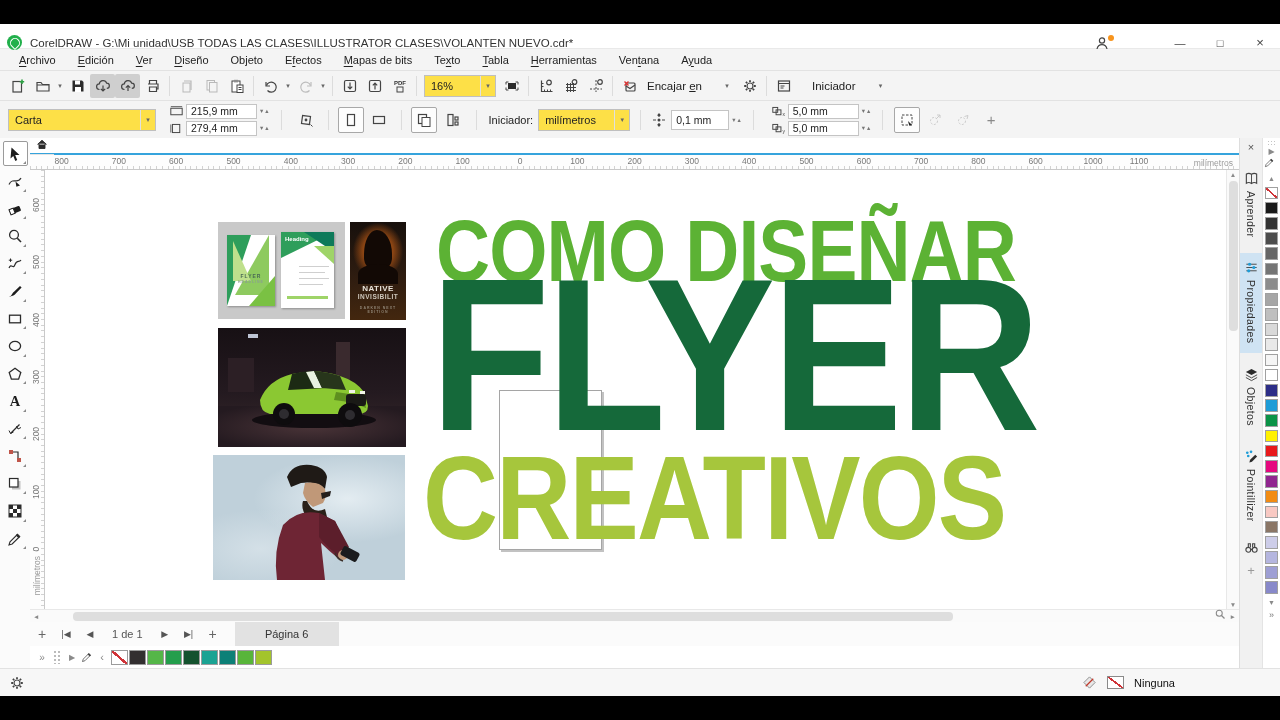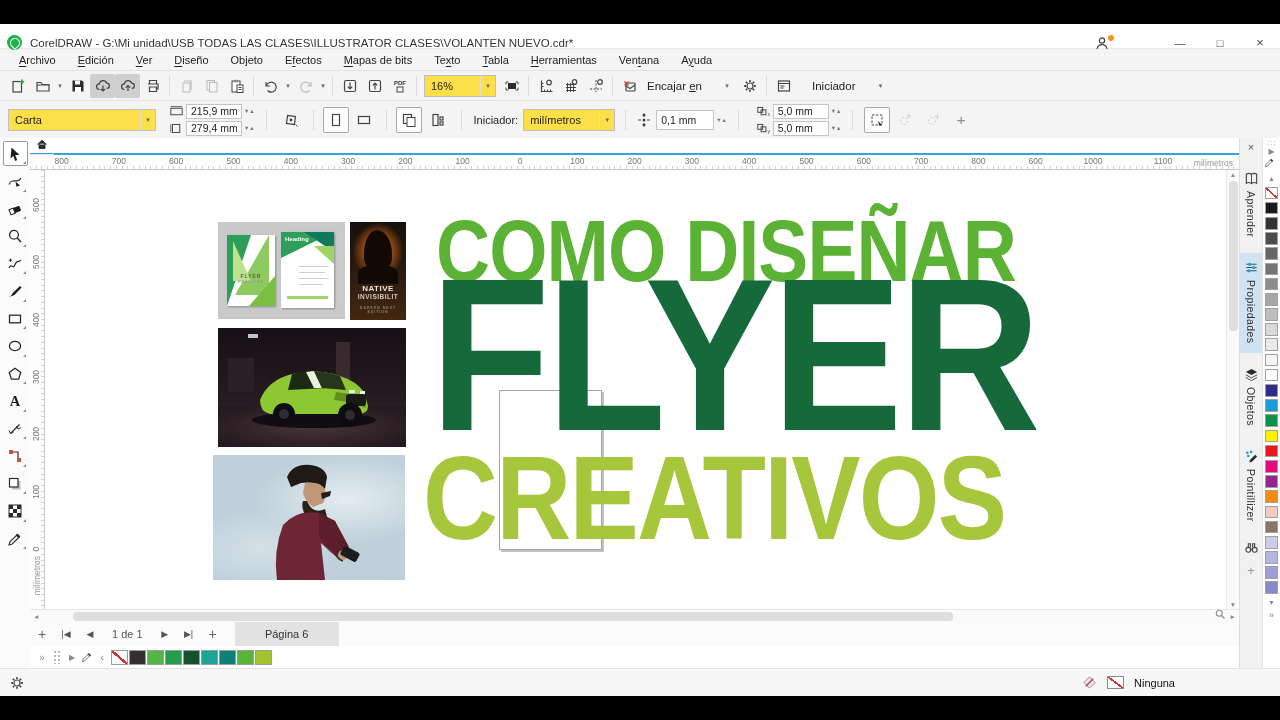--- a/index.html
+++ b/index.html
@@ -38,21 +38,21 @@
   .combo .dd { border-left:1px solid #e0e0e0; height:100%; display:flex; align-items:center; justify-content:center; width:15px; }
   .zoom-combo { width:72px; margin:0 3px; }
   .label-btn { display:flex; align-items:center; gap:20px; font-size:11.5px; color:#222; padding:0 5px; height:24px; }
 
   
   .propbar { height:38px; background:#f4f4f4; display:flex; align-items:center; padding:0 8px; border-top:1px solid #e2e2e2; font-size:11px; color:#222; }
   .ps-combo { width:148px; }
   .wh-block { display:flex; flex-direction:column; justify-content:center; gap:2px; margin-left:14px; }
   .wh-row { display:flex; align-items:center; gap:3px; height:15px; }
   .wh-row .mini { width:13px; height:11px; display:inline-flex; }
-  .field { height:15px; width:56px; border:1px solid #c4c4c4; background:#fff; font-size:10.5px; padding:0 4px; font-family:"Liberation Sans",sans-serif; color:#222; }
+  .field { height:15px; width:71px; border:1px solid #c4c4c4; background:#fff; font-size:10.5px; padding:0 4px; font-family:"Liberation Sans",sans-serif; color:#222; }
   .spin { font-size:6.5px; color:#777; letter-spacing:2px; }
   .pbtn { width:26px; height:26px; display:flex; align-items:center; justify-content:center; border-radius:2px; margin:0 1px; flex:none; }
   .pbtn.pressed { border:1px solid #a8a8a8; background:#fdfdfd; }
   .pbtn.disabled { opacity:.45; }
   .units-label { margin:0 5px 0 2px; }
   .units-combo { width:92px; }
   .nudge-field { width:58px; height:20px; }
   .dup-block { display:flex; flex-direction:column; gap:2px; margin-left:8px; }
   .plus-btn { color:#8a8a8a; font-size:15px; width:28px; text-align:center; }
 
@@ -699,21 +699,21 @@
             <span class="rlabel" style="left: 547.3px;">100</span>
             <span class="rlabel" style="left: 604.6px;">200</span>
             <span class="rlabel" style="left: 661.9px;">300</span>
             <span class="rlabel" style="left: 719.2px;">400</span>
             <span class="rlabel" style="left: 776.5px;">500</span>
             <span class="rlabel" style="left: 833.8px;">600</span>
             <span class="rlabel" style="left: 891.1px;">700</span>
             <span class="rlabel" style="left: 948.4px;">800</span>
             <span class="rlabel" style="left: 1005.7px;">600</span>
             <span class="rlabel" style="left: 1063px;">1000</span>
-            <span class="rlabel" style="left: 1133px;">1100</span>
+            <span class="rlabel" style="left: 1109px;">1100</span>
           </div>
 
         <div class="canvasrow">
 
           <div class="vruler" id="vruler">
             <span class="vunit">milímetros</span>
           <span class="vlabel" style="top: 30px;">600</span>
               <span class="vlabel" style="top: 87.3px;">500</span>
               <span class="vlabel" style="top: 144.6px;">400</span>
               <span class="vlabel" style="top: 201.9px;">300</span>

